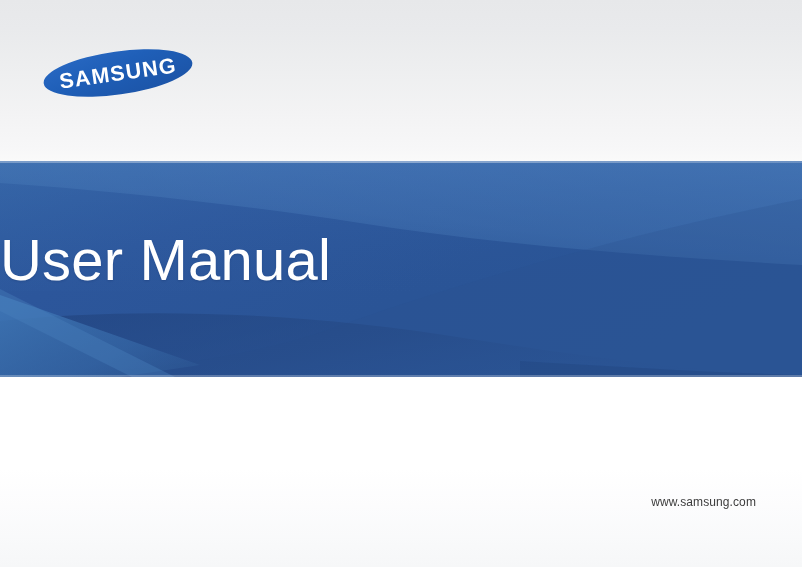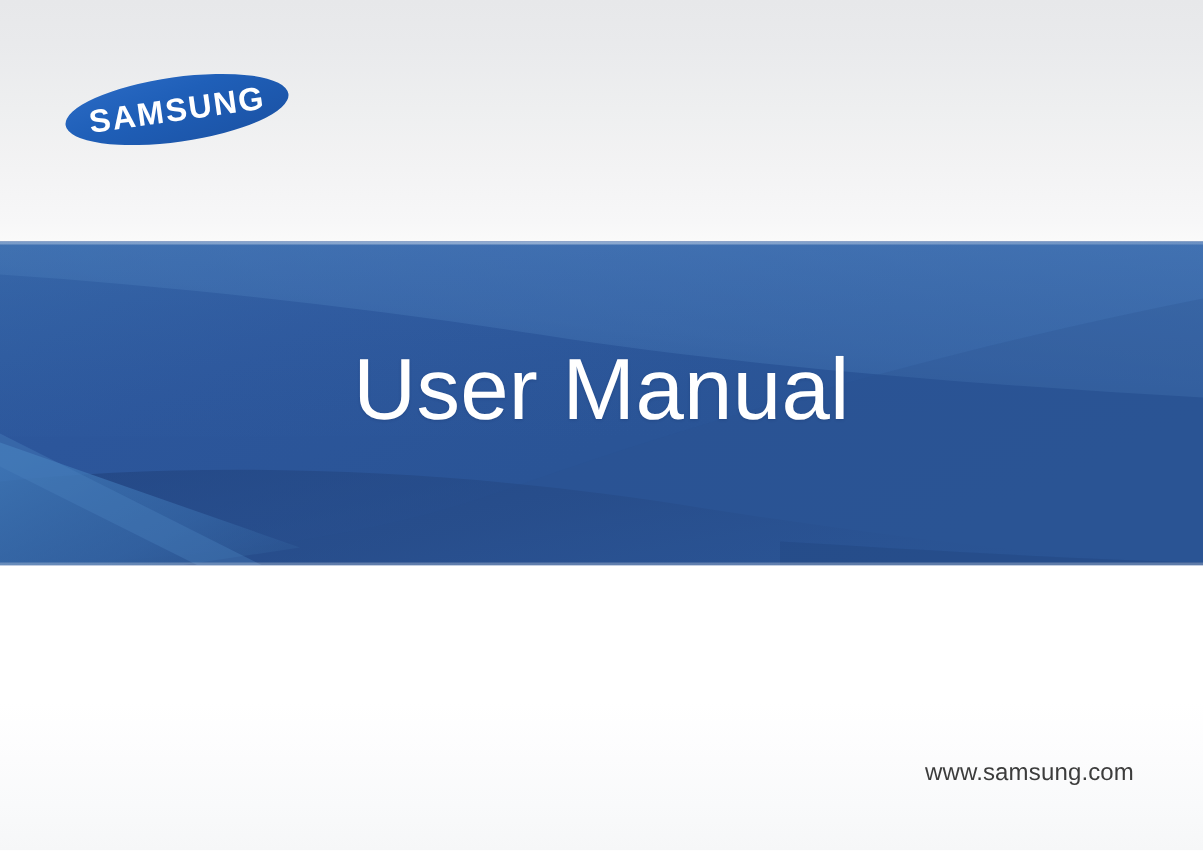--- a/index.html
+++ b/index.html
@@ -99,21 +99,21 @@
     background: rgba(255,255,255,0.26);
     z-index: 5;
   }
 
   
   #banner-title {
     position: absolute;
     left: 0;
     top: 222px;
     width: 802px;
-    text-align: center;
+    text-align: left;
     z-index: 10;
     color: #ffffff;
     font-family: "Liberation Sans", sans-serif;
     font-weight: 300;
     font-size: 58px;
     line-height: 76px;
     letter-spacing: 0.2px;
     white-space: nowrap;
     text-shadow: 0 1px 2px rgba(10,30,70,0.18);
   }
@@ -130,24 +130,24 @@
         #ffffff 48%,
         #fcfcfd 68%,
         #f9fafb 84%,
         #f6f7f8 100%);
   }
 
   
   #website {
     position: absolute;
     right: 46px;
-    top: 507px;
+    top: 495px;
     color: #3c3c3c;
     font-family: "Liberation Sans", sans-serif;
-    font-size: 16px;
+    font-size: 12px;
     letter-spacing: 0.1px;
     white-space: nowrap;
   }
 </style>
 </head>
 <body>
 
 <div id="page">
 
   <div id="header-band"></div>

